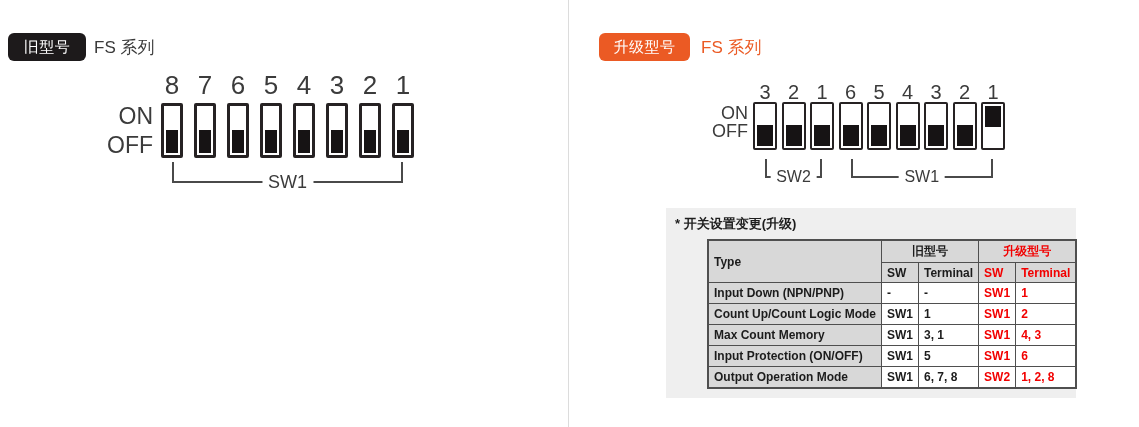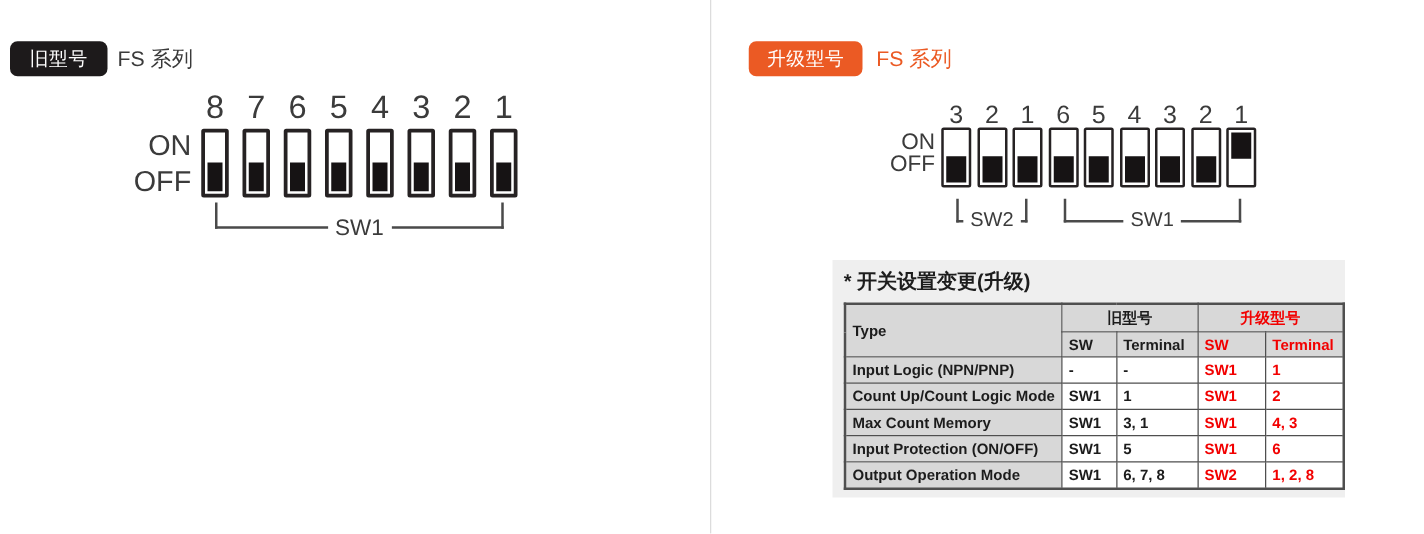--- a/index.html
+++ b/index.html
@@ -110,30 +110,31 @@
 
   
   .table-panel {
     position: absolute;
     left: 666px; top: 208px;
     width: 410px; height: 190px;
     background: #efefef;
     padding: 7px 0 0 9px;
   }
   .table-title {
-    font-size: 16px;
+    font-size: 13px;
     font-weight: bold;
     color: #1d1d1d;
     margin-bottom: 6px;
   }
   table.switch-table {
     border-collapse: collapse;
     background: #ffffff;
     border: 2px solid #4f4f4f;
     table-layout: fixed;
+    margin-left: 32px;
   }
   .switch-table th, .switch-table td {
     border: 1px solid #4f4f4f;
     font-size: 12px;
     font-weight: bold;
     color: #1c1c1c;
     text-align: left;
     padding: 2px 5px;
     height: 20px;
     white-space: nowrap;
@@ -268,21 +269,21 @@
           </tr>
           <tr>
             <th class="gray">SW</th>
             <th class="gray">Terminal</th>
             <th class="gray red">SW</th>
             <th class="gray red">Terminal</th>
           </tr>
         </thead>
       <tbody>
           <tr>
-            <td class="gray">Input Logic (NPN/PNP)</td>
+            <td class="gray">Input Down (NPN/PNP)</td>
             <td>-</td>
             <td>-</td>
             <td class="red">SW1</td>
             <td class="red">1</td>
           </tr>
           <tr>
             <td class="gray">Count Up/Count Logic Mode</td>
             <td>SW1</td>
             <td>1</td>
             <td class="red">SW1</td>

